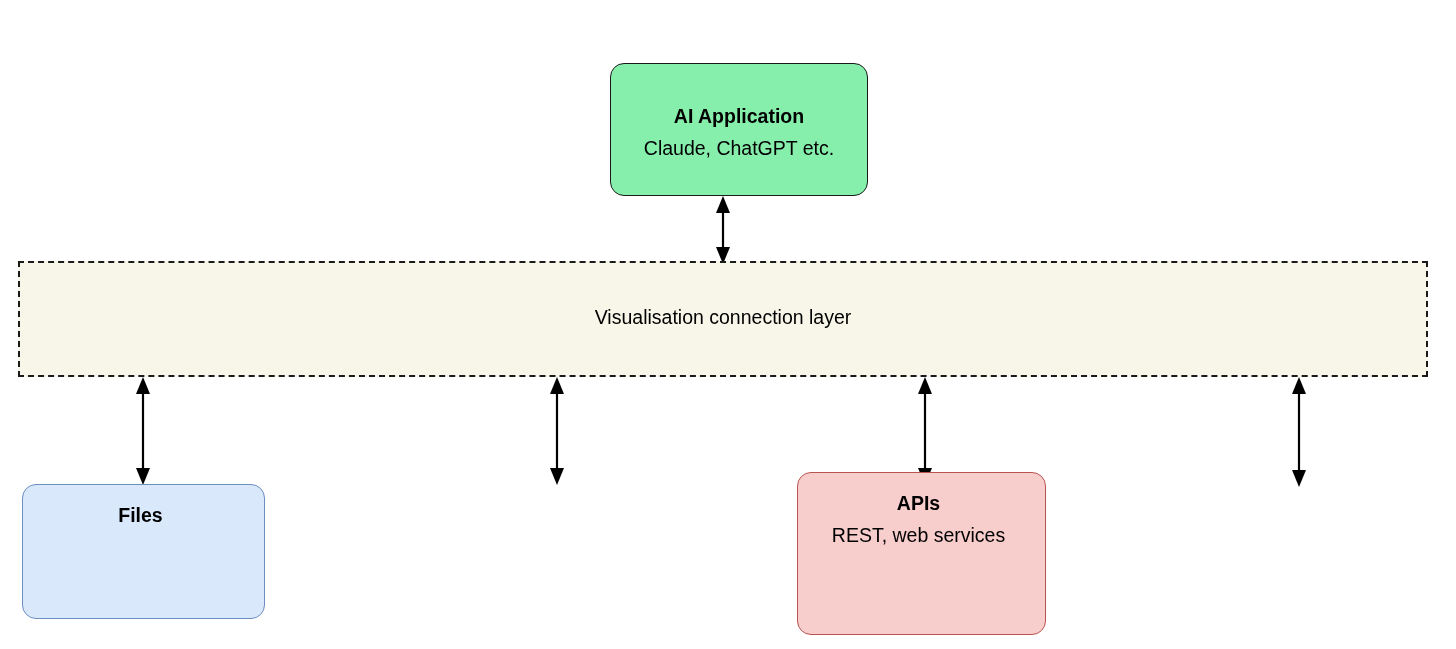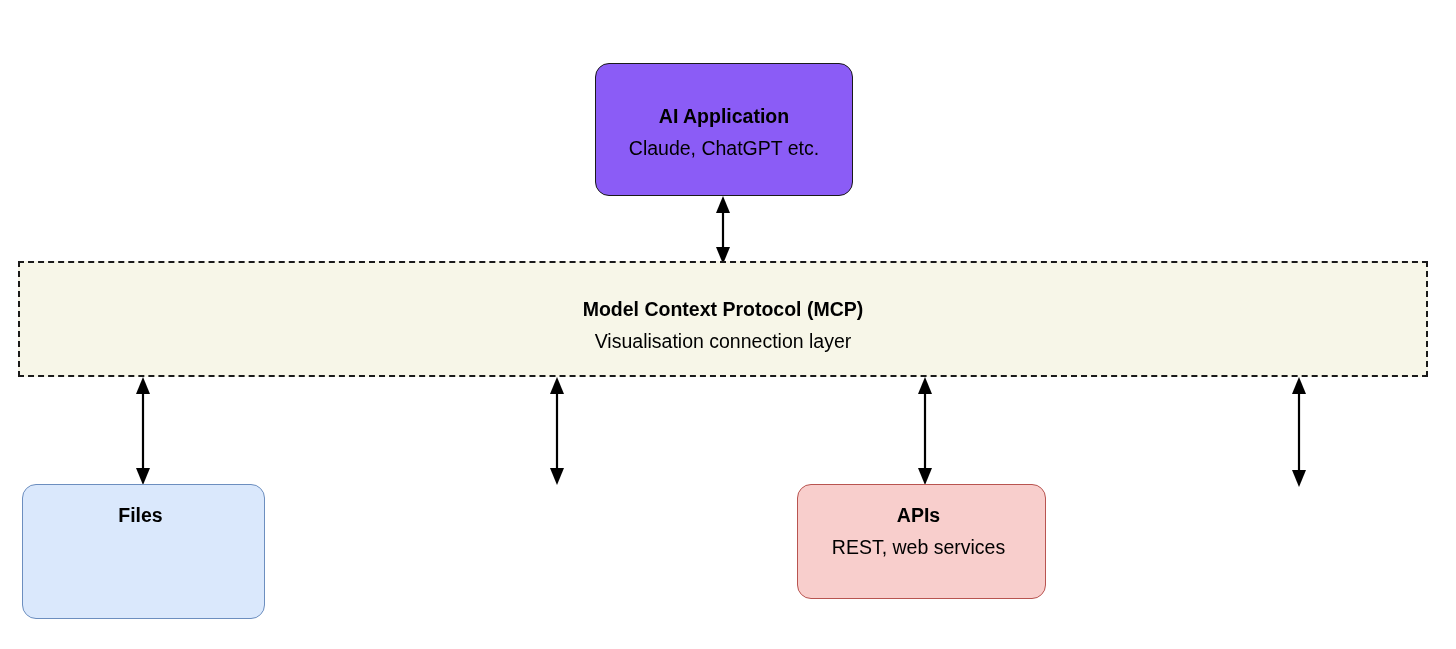--- a/index.html
+++ b/index.html
@@ -33,25 +33,25 @@
   .node .title {
     font-weight: bold;
   }
   .node .subtitle {
     font-weight: normal;
     margin-top: 8px;
   }
 
   
   #ai-application {
-    left: 595px;
+    left: 610px;
     top: 63px;
     width: 258px;
     height: 133px;
-    background: #8b5cf6;
+    background: #86efac;
     border: 1.6px solid #1a1a1a;
     border-radius: 14px;
     padding-top: 40px;
     font-size: 19px;
   }
   #ai-application .title { font-size: 19.5px; }
   #ai-application .subtitle { font-size: 19.5px; }
 
   
   #mcp-layer {
@@ -87,23 +87,23 @@
   #node-databases {
     left: 409px;
     top: 484px;
     width: 257px;
     height: 135px;
     background: #d5e8d4;
     border: 1.8px solid #82b366;
   }
   #node-apis {
     left: 797px;
-    top: 484px;
+    top: 472px;
     width: 249px;
-    height: 115px;
+    height: 163px;
     background: #f8cecc;
     border: 1.8px solid #b85450;
   }
   #node-visualisation {
     left: 1183px;
     top: 486px;
     width: 236px;
     height: 131px;
     background: #e1d5e7;
     border: 1.8px solid #9673a6;
@@ -132,21 +132,20 @@
     <span class="subtitle">Claude, ChatGPT etc.</span>
   </div>
 
   <svg class="connector" id="connector-ai-mcp" style="left:705px; top:196px;" width="36" height="68" viewBox="0 0 36 68">
     <line x1="18" y1="12" x2="18" y2="56"></line>
     <polygon points="18,0 11,17 25,17"></polygon>
     <polygon points="18,68 11,51 25,51"></polygon>
   </svg>
 
   <div class="node" id="mcp-layer">
-    <span class="title">Model Context Protocol (MCP)</span>
     <span class="subtitle">Visualisation connection layer</span>
   </div>
 
   <svg class="connector" id="connector-mcp-files" style="left:125px; top:377px;" width="36" height="108" viewBox="0 0 36 108">
     <line x1="18" y1="12" x2="18" y2="96"></line>
     <polygon points="18,0 11,17 25,17"></polygon>
     <polygon points="18,108 11,91 25,91"></polygon>
   </svg>
 
   <svg class="connector" id="connector-mcp-databases" style="left:539px; top:377px;" width="36" height="108" viewBox="0 0 36 108">

